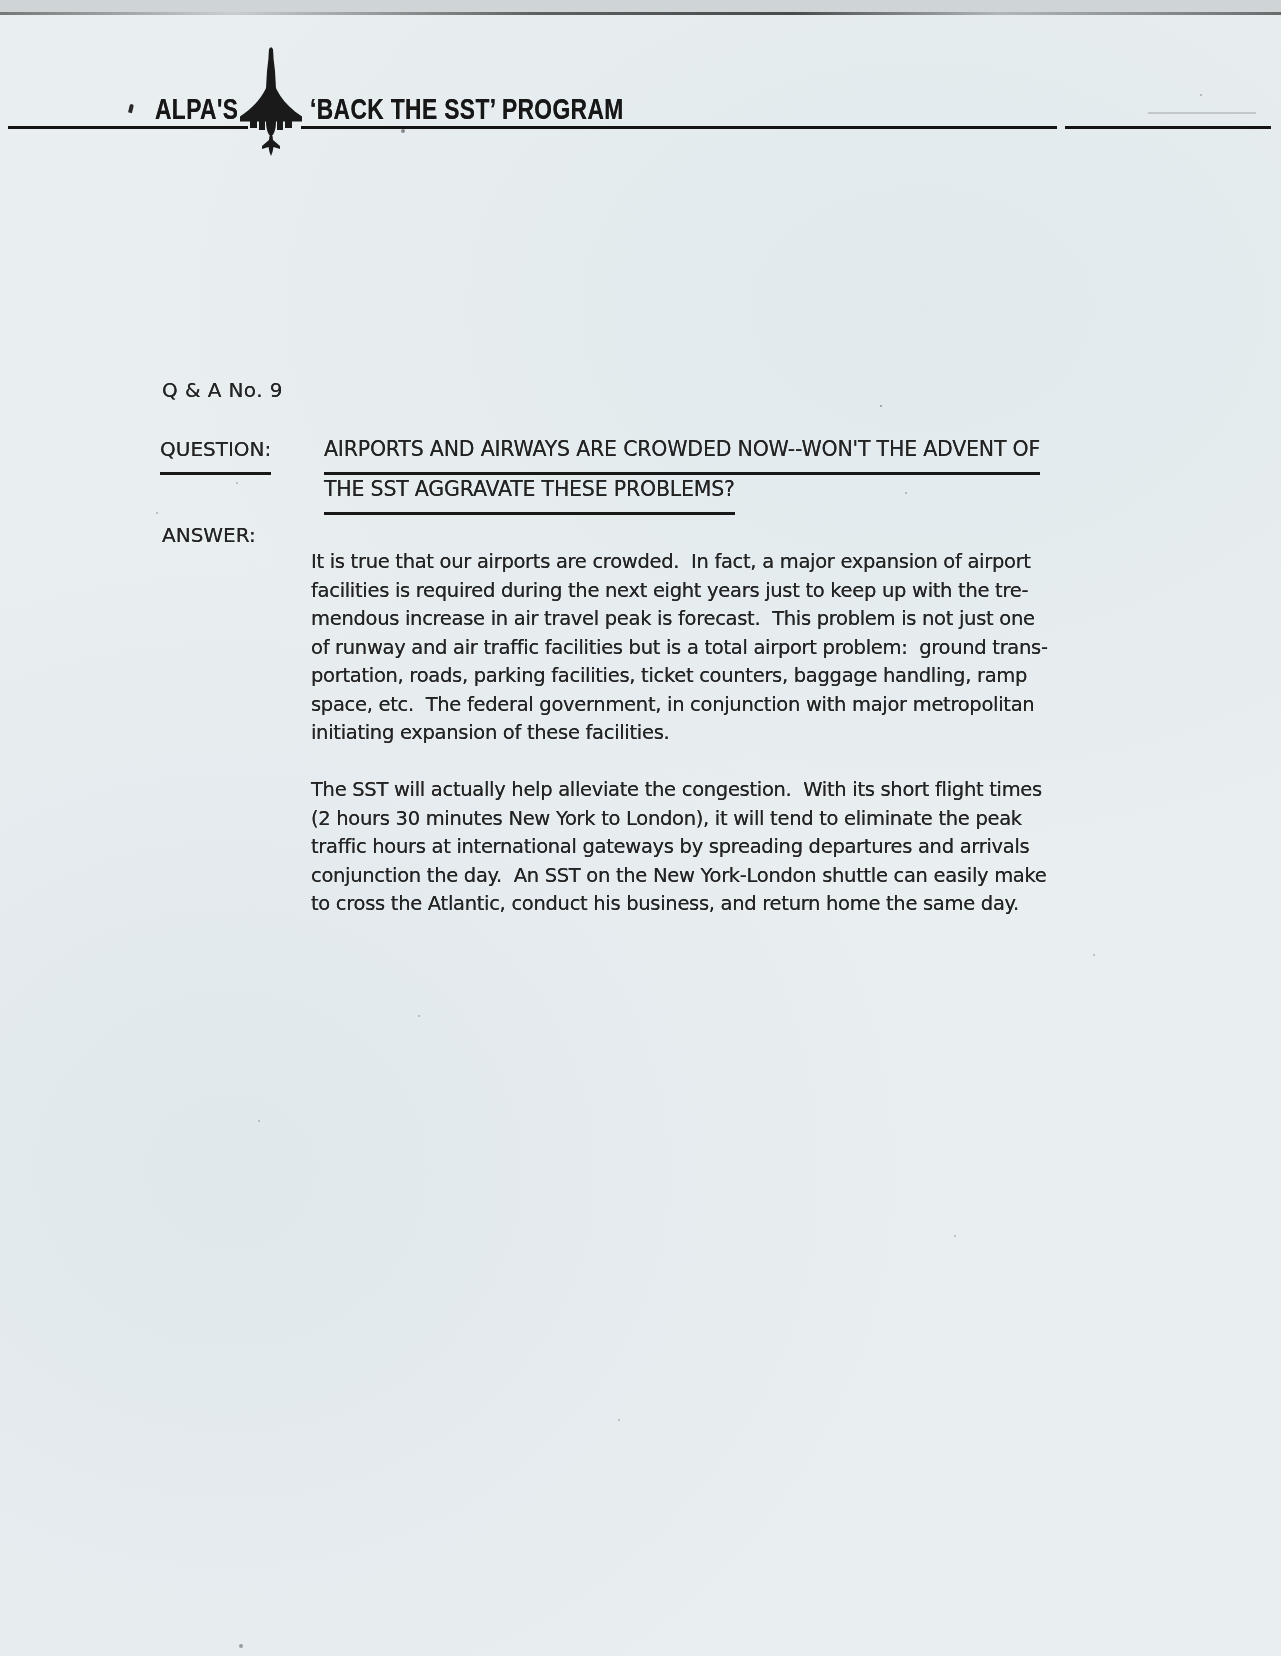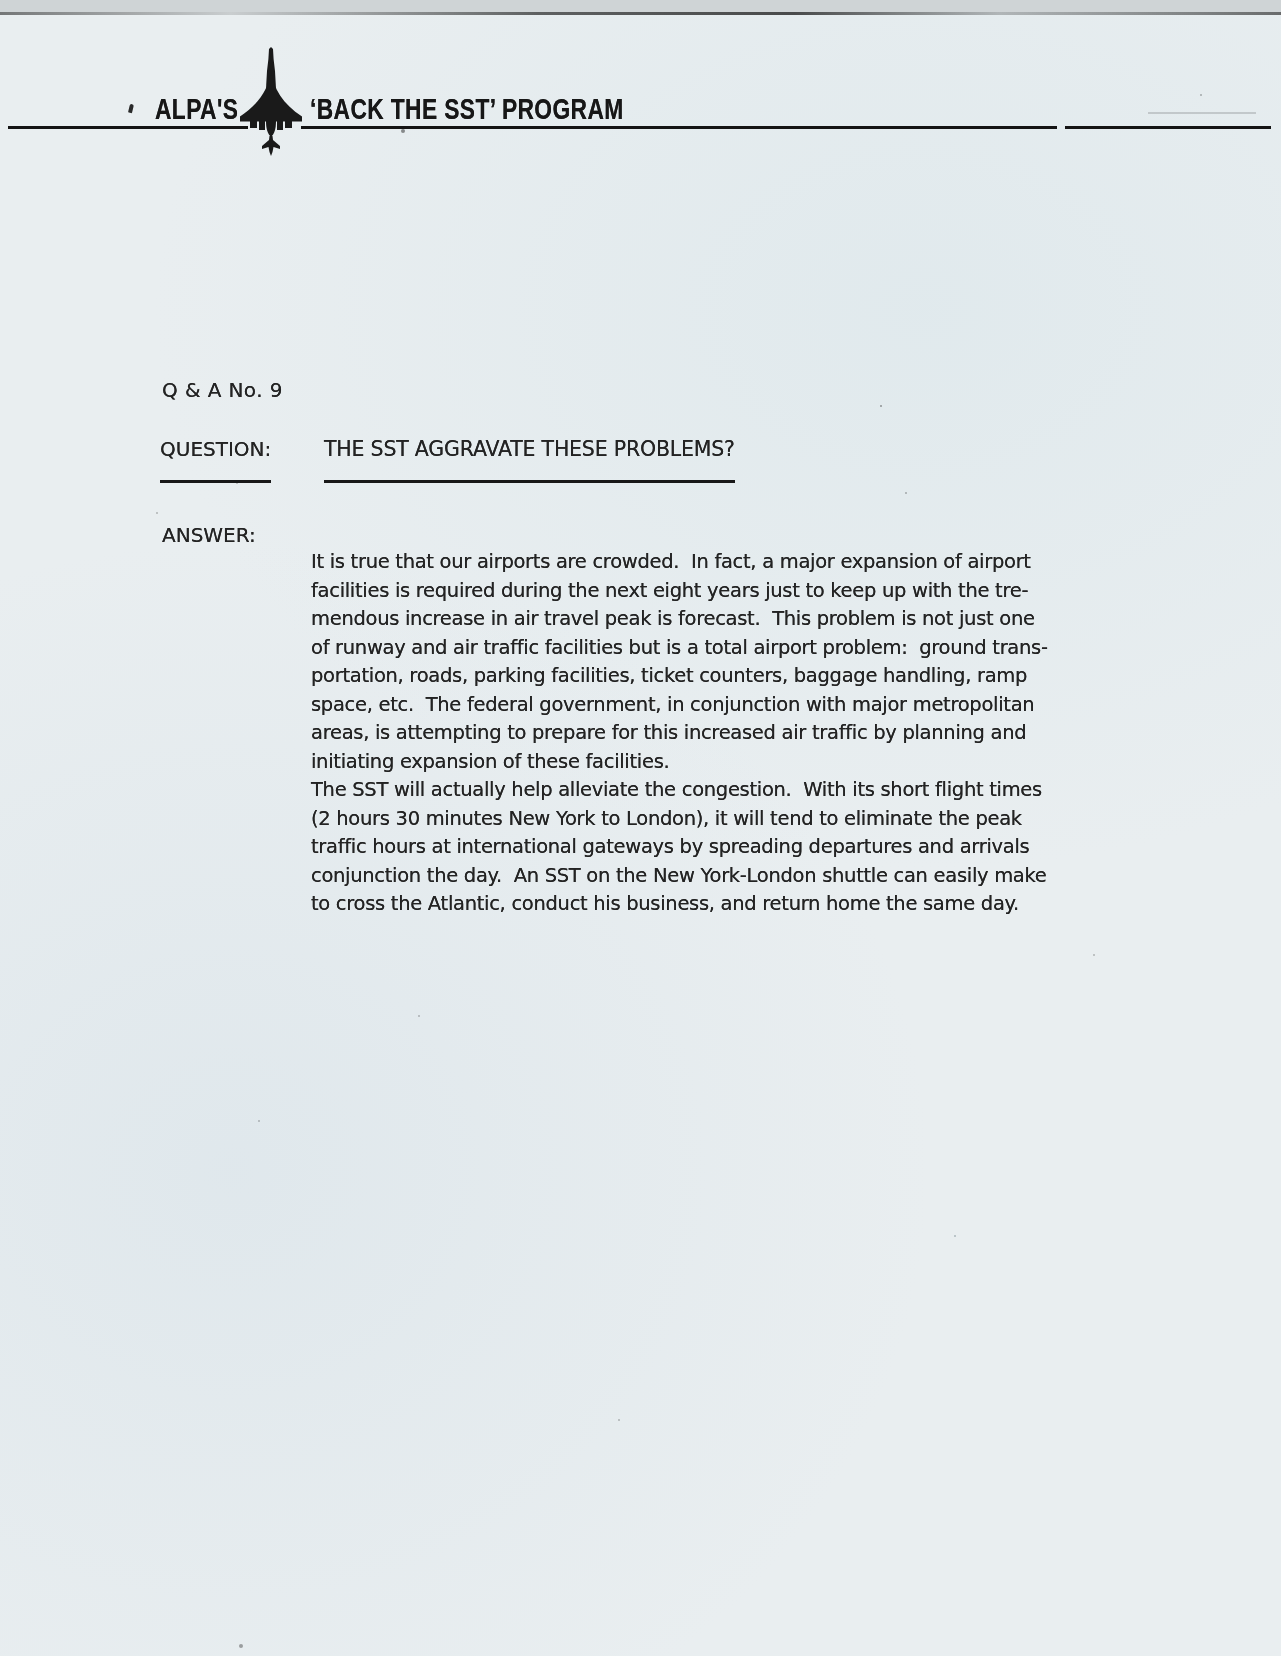--- a/index.html
+++ b/index.html
@@ -85,21 +85,21 @@
   .qa-number {
     position:absolute; left:162px; top:366px;
     font-size:20px; letter-spacing:.4px;
   }
 
   .q-label-block { position:absolute; left:160px; top:427px; }
   .q-text-block  { position:absolute; left:324px; top:427px; }
   .uline {
     display:table;
     font-size:20.5px; line-height:21px; letter-spacing:-.2px;
-    padding-bottom:20px; margin-bottom:4px;
+    padding-bottom:12px; margin-bottom:4px;
     border-bottom:3px solid #181818;
   }
   .q-label-block .uline { font-size:20px; letter-spacing:0; }
 
   .a-label {
     position:absolute; left:162px; top:511px;
     font-size:20px; letter-spacing:0;
   }
   .para {
     position:absolute; left:311px;
@@ -147,33 +147,33 @@
     </svg>
   </div>
 
   <div class="qa-number tw">Q &amp; A No. 9</div>
 
   <div class="q-label-block">
     <span class="uline tw">QUESTION:</span>
   </div>
 
   <div class="q-text-block">
+    <span class="uline tw">AIRPORTS AND AIRWAYS ARE CROWDED NOW--WON'T THE ADVENT OF</span>
     <span class="uline tw">THE SST AGGRAVATE THESE PROBLEMS?</span>
   </div>
 
   <div class="a-label tw">ANSWER:</div>
 
   <div class="para p1">
     <div class="tw">It is true that our airports are crowded.  In fact, a major expansion of airport</div>
     <div class="tw">facilities is required during the next eight years just to keep up with the tre-</div>
     <div class="tw">mendous increase in air travel peak is forecast.  This problem is not just one</div>
     <div class="tw">of runway and air traffic facilities but is a total airport problem:  ground trans-</div>
     <div class="tw">portation, roads, parking facilities, ticket counters, baggage handling, ramp</div>
     <div class="tw">space, etc.  The federal government, in conjunction with major metropolitan</div>
-    <div class="tw">areas, is attempting to prepare for this increased air traffic by planning and</div>
     <div class="tw">initiating expansion of these facilities.</div>
   </div>
 
   <div class="para p2">
     <div class="tw">The SST will actually help alleviate the congestion.  With its short flight times</div>
     <div class="tw">(2 hours 30 minutes New York to London), it will tend to eliminate the peak</div>
     <div class="tw">traffic hours at international gateways by spreading departures and arrivals</div>
     <div class="tw">conjunction the day.  An SST on the New York-London shuttle can easily make</div>
     <div class="tw">to cross the Atlantic, conduct his business, and return home the same day.</div>
   </div>

